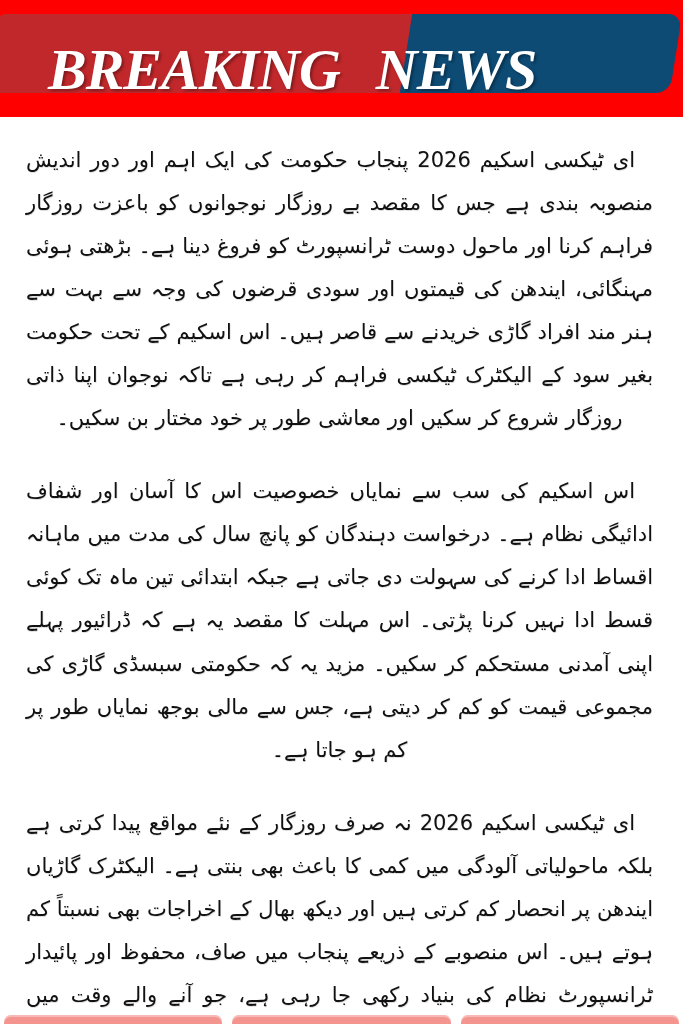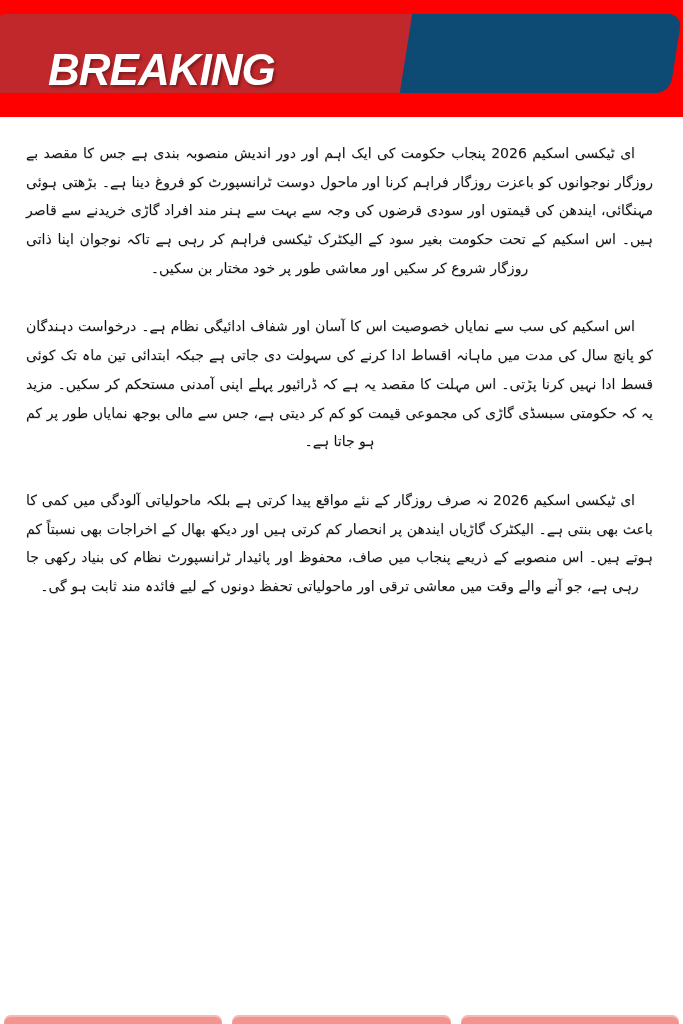--- a/index.html
+++ b/index.html
@@ -72,44 +72,44 @@
     top: 0;
     width: 683px;
     height: 79px;
     display: flex;
     align-items: center;
     padding-left: 48px;
     box-sizing: border-box;
     letter-spacing: 0.5px;
   }
   .word {
-    font-family: Liberation Sans, sans-serif;
+    font-family: Liberation Serif, serif;
     font-weight: 700;
     font-style: italic;
-    font-size: 44px;
+    font-size: 58px;
     line-height: 1;
     color: #ffffff;
     text-shadow: 2px 2px 3px rgba(0,0,0,0.35);
     white-space: nowrap;
     margin-top: 33px;
   }
   .word.breaking { letter-spacing: -1px; }
   .word.news { margin-left: 36px; letter-spacing: -1px; }
 
   
   .article {
     box-sizing: border-box;
     width: 683px;
     padding: 22px 30px 0 26px;
     direction: rtl;
     text-align: justify;
   }
   .para {
     font-family: "DejaVu Sans", sans-serif;
-    font-size: 14px;
+    font-size: 21px;
     line-height: 2.05;
     color: #111111;
     margin: 0 0 30px 0;
     text-align: justify;
     text-align-last: center;
     direction: rtl;
     unicode-bidi: isolate;
     text-indent: 18px;
     text-shadow: 0.6px 0.6px 0 rgba(0,0,0,0.12);
   }
@@ -142,20 +142,21 @@
 </head>
 <body>
 
 <div class="banner">
   <div class="banner-plate"></div>
   <div class="banner-inner">
     <div class="banner-left-block"></div>
     <div class="banner-right-block"></div>
     <div class="banner-text">
       <span class="word breaking">BREAKING</span>
+      <span class="word news">NEWS</span>
     </div>
   </div>
 </div>
 
 <div class="article">
   <p class="para">ای ٹیکسی اسکیم 2026 پنجاب حکومت کی ایک اہم اور دور اندیش منصوبہ بندی ہے جس کا مقصد بے روزگار نوجوانوں کو باعزت روزگار فراہم کرنا اور ماحول دوست ٹرانسپورٹ کو فروغ دینا ہے۔ بڑھتی ہوئی مہنگائی، ایندھن کی قیمتوں اور سودی قرضوں کی وجہ سے بہت سے ہنر مند افراد گاڑی خریدنے سے قاصر ہیں۔ اس اسکیم کے تحت حکومت بغیر سود کے الیکٹرک ٹیکسی فراہم کر رہی ہے تاکہ نوجوان اپنا ذاتی روزگار شروع کر سکیں اور معاشی طور پر خود مختار بن سکیں۔</p>
   <p class="para">اس اسکیم کی سب سے نمایاں خصوصیت اس کا آسان اور شفاف ادائیگی نظام ہے۔ درخواست دہندگان کو پانچ سال کی مدت میں ماہانہ اقساط ادا کرنے کی سہولت دی جاتی ہے جبکہ ابتدائی تین ماہ تک کوئی قسط ادا نہیں کرنا پڑتی۔ اس مہلت کا مقصد یہ ہے کہ ڈرائیور پہلے اپنی آمدنی مستحکم کر سکیں۔ مزید یہ کہ حکومتی سبسڈی گاڑی کی مجموعی قیمت کو کم کر دیتی ہے، جس سے مالی بوجھ نمایاں طور پر کم ہو جاتا ہے۔</p>
   <p class="para">ای ٹیکسی اسکیم 2026 نہ صرف روزگار کے نئے مواقع پیدا کرتی ہے بلکہ ماحولیاتی آلودگی میں کمی کا باعث بھی بنتی ہے۔ الیکٹرک گاڑیاں ایندھن پر انحصار کم کرتی ہیں اور دیکھ بھال کے اخراجات بھی نسبتاً کم ہوتے ہیں۔ اس منصوبے کے ذریعے پنجاب میں صاف، محفوظ اور پائیدار ٹرانسپورٹ نظام کی بنیاد رکھی جا رہی ہے، جو آنے والے وقت میں معاشی ترقی اور ماحولیاتی تحفظ دونوں کے لیے فائدہ مند ثابت ہو گی۔</p>
 </div>
 

